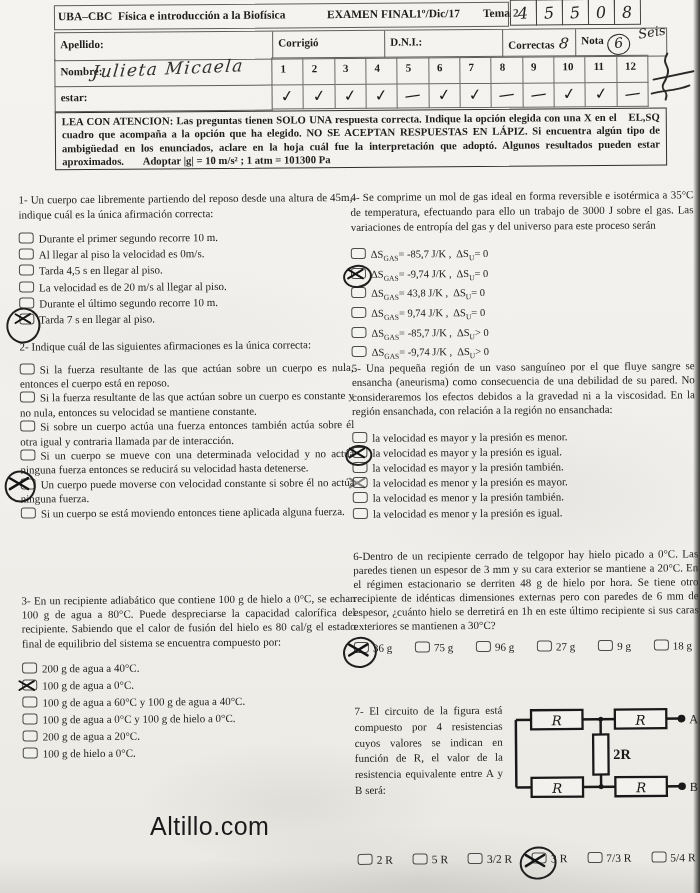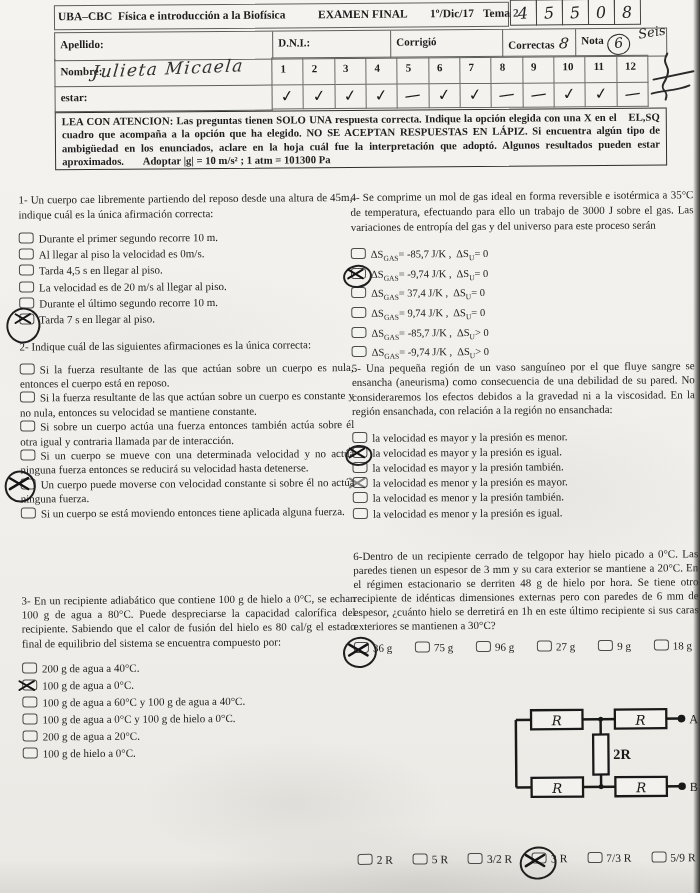--- a/index.html
+++ b/index.html
@@ -100,22 +100,22 @@
 </head>
 <body>
 
 <div class="scanpage">
 <div class="tilt">
 
   <header>
     <div class="h-row1">
       <span class="hcell" style="left:3px">UBA–CBC</span>
       <span class="hcell" style="left:63px">Física e introducción a la Biofísica</span>
-      <span class="hcell" style="left:263px">EXAMEN FINAL</span>
-      <span class="hcell" style="left:375px">1º/Dic/17</span>
+      <span class="hcell" style="left:272px">EXAMEN FINAL</span>
+      <span class="hcell" style="left:361px">1º/Dic/17</span>
       <span class="hcell" style="left:428px">Tema 2</span>
     </div>
     <div class="code-boxes">
       <span class="code-box">
             <i class="hw">4</i>
           </span>
       <span class="code-box">
             <i class="hw">5</i>
           </span>
       <span class="code-box">
@@ -124,22 +124,22 @@
       <span class="code-box">
             <i class="hw">0</i>
           </span>
       <span class="code-box">
             <i class="hw">8</i>
           </span>
     </div>
 
     <div class="h-row2">
       <div class="hc c-apellido"><span>Apellido:</span></div>
+      <div class="hc c-corrigio"><span>Corrigió</span></div>
       <div class="hc c-dni"><span>D.N.I.:</span></div>
-      <div class="hc c-corrigio"><span>Corrigió</span></div>
       <div class="hc c-correctas"><span>Correctas</span><i class="hw hw-correctas">8</i></div>
       <div class="hc c-nota">
         <span>Nota</span><span class="nota-circ"><i class="hw">6</i></span><i class="hw hw-seis">Seis</i>
       </div>
     </div>
 
     <div class="c-nombre">
       <span>Nombre:</span>
       <i class="hw hw-name">Julieta Micaela</i>
     </div>
@@ -219,21 +219,21 @@
       <div class="opt" style="line-height:17px"><span class="cb"></span><span>200 g de agua a 20°C.</span></div>
       <div class="opt" style="line-height:17px"><span class="cb"></span><span>100 g de hielo a 0°C.</span></div>
     </div>
   </section>
 
   <section class="q" style="left:352px;top:190px;width:343px;">
     <p class="stem" style="line-height:15px">4- Se comprime un mol de gas ideal en forma reversible e isotérmica a 35°C de temperatura, efectuando para ello un trabajo de 3000 J sobre el gas. Las variaciones de entropía del gas y del universo para este proceso serán</p>
     <div class="opts" style="margin-top:12px;font-size:10.5px;">
       <div class="opt" style="line-height:15.6px"><span class="cb"></span><span>ΔS</span><sub class="sb">GAS</sub><span>= -85,7 J/K ,</span><span class="u-part"><span>ΔS</span><sub class="sb">U</sub><span>= 0</span></span></div>
       <div class="opt" style="line-height:15.6px"><span class="xm" style="left:-3px;top:0"></span><span class="circ" style="width:25px;height:19px;left:-8px;top:-2px;transform:rotate(-8deg)"></span><span class="cb"></span><span>ΔS</span><sub class="sb">GAS</sub><span>= -9,74 J/K ,</span><span class="u-part"><span>ΔS</span><sub class="sb">U</sub><span>= 0</span></span></div>
-      <div class="opt" style="line-height:15.6px"><span class="cb"></span><span>ΔS</span><sub class="sb">GAS</sub><span>= 37,4 J/K ,</span><span class="u-part"><span>ΔS</span><sub class="sb">U</sub><span>= 0</span></span></div>
+      <div class="opt" style="line-height:15.6px"><span class="cb"></span><span>ΔS</span><sub class="sb">GAS</sub><span>= 43,8 J/K ,</span><span class="u-part"><span>ΔS</span><sub class="sb">U</sub><span>= 0</span></span></div>
       <div class="opt" style="line-height:15.6px"><span class="cb"></span><span>ΔS</span><sub class="sb">GAS</sub><span>= 9,74 J/K ,</span><span class="u-part"><span>ΔS</span><sub class="sb">U</sub><span>= 0</span></span></div>
       <div class="opt" style="line-height:15.6px"><span class="cb"></span><span>ΔS</span><sub class="sb">GAS</sub><span>= -85,7 J/K ,</span><span class="u-part"><span>ΔS</span><sub class="sb">U</sub><span>&gt; 0</span></span></div>
       <div class="opt" style="line-height:15.6px"><span class="cb"></span><span>ΔS</span><sub class="sb">GAS</sub><span>= -9,74 J/K ,</span><span class="u-part"><span>ΔS</span><sub class="sb">U</sub><span>&gt; 0</span></span></div>
     </div>
   </section>
 
   <section class="q" style="left:352px;top:361px;width:343px;">
     <p class="stem" style="line-height:14.4px">5- Una pequeña región de un vaso sanguíneo por el que fluye sangre se ensancha (aneurisma) como consecuencia de una debilidad de su pared. No consideraremos los efectos debidos a la gravedad ni a la viscosidad. En la región ensanchada, con relación a la región no ensanchada:</p>
     <div class="opts" style="margin-top:12px;">
       <div class="opt" style="line-height:15.2px"><span class="cb"></span><span>la velocidad es mayor y la presión es menor.</span></div>
@@ -251,20 +251,21 @@
       <span class="opt-h"><span class="xm big" style="left:-3px;top:1px"></span><span class="circ" style="width:30px;height:27px;left:-11px;top:-5px;transform:rotate(-14deg)"></span><span class="cb"></span><span>36 g</span></span>
       <span class="opt-h"><span class="cb"></span><span>75 g</span></span>
       <span class="opt-h"><span class="cb"></span><span>96 g</span></span>
       <span class="opt-h"><span class="cb"></span><span>27 g</span></span>
       <span class="opt-h"><span class="cb"></span><span>9 g</span></span>
       <span class="opt-h"><span class="cb"></span><span>18 g</span></span>
     </div>
   </section>
 
   <section class="q" style="left:352px;top:704px;width:345px;height:180px;">
+    <p class="stem" style="width:148px;line-height:15.8px">7- El circuito de la figura está compuesto por 4 resistencias cuyos valores se indican en función de R, el valor de la resistencia equivalente entre A y B será:</p>
     <svg class="circuit" width="200" height="110" viewBox="0 0 210 115">
       <path d="M14 22 H188 M14 22 V93 M14 93 H188 M103 22 V93" stroke="#191919" stroke-width="2.6" fill="none"></path>
       <rect x="30" y="12" width="54" height="20" fill="#f2f1ed" stroke="#191919" stroke-width="2.4"></rect>
       <rect x="118" y="12" width="54" height="20" fill="#f2f1ed" stroke="#191919" stroke-width="2.4"></rect>
       <rect x="95" y="38" width="16" height="42" fill="#f2f1ed" stroke="#191919" stroke-width="2.4"></rect>
       <rect x="30" y="83" width="54" height="20" fill="#f2f1ed" stroke="#191919" stroke-width="2.4"></rect>
       <rect x="118" y="83" width="54" height="20" fill="#f2f1ed" stroke="#191919" stroke-width="2.4"></rect>
       <circle cx="103" cy="22" r="2.6" fill="#191919"></circle>
       <circle cx="103" cy="93" r="2.6" fill="#191919"></circle>
       <circle cx="188" cy="22" r="4" fill="#191919"></circle>
@@ -276,21 +277,22 @@
       <text class="lbl2r" x="116" y="64">2R</text>
       <text x="196" y="27">A</text>
       <text x="196" y="98">B</text>
     </svg>
     <div class="opts-row" style="position:absolute;left:2px;top:150px;width:338px;font-size:11.5px;">
       <span class="opt-h"><span class="cb"></span><span>2 R</span></span>
       <span class="opt-h"><span class="cb"></span><span>5 R</span></span>
       <span class="opt-h"><span class="cb"></span><span>3/2 R</span></span>
       <span class="opt-h"><span class="xm big" style="left:-4px;top:1px"></span><span class="circ" style="width:33px;height:29px;left:-12px;top:-6px;transform:rotate(-10deg)"></span><span class="cb"></span><span>3 R</span></span>
       <span class="opt-h"><span class="cb"></span><span>7/3 R</span></span>
-      <span class="opt-h"><span class="cb"></span><span>5/9 R</span></span>
+      <span class="opt-h"><span class="cb"></span><span>5/4 R</span></span>
     </div>
   </section>
 
 </div>
 
+<div class="watermark">Altillo.com</div>
 <div class="edge-right"></div>
 <div class="shade-bottom"></div>
 </div>
 
 </body></html>

